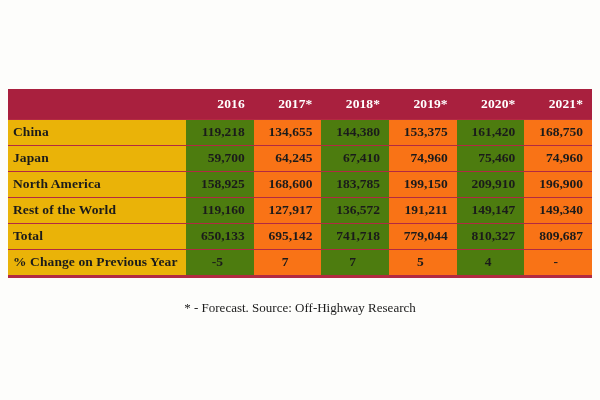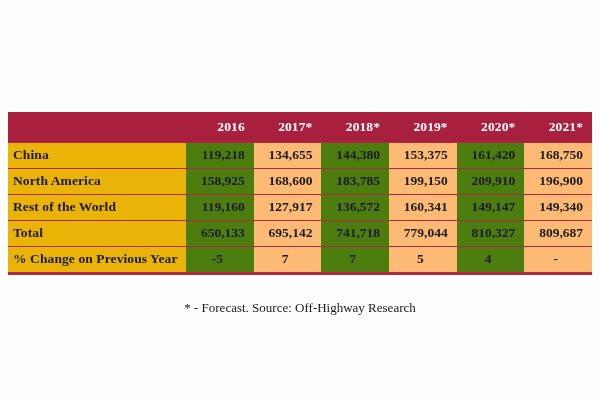--- a/index.html
+++ b/index.html
@@ -23,21 +23,20 @@
     position: absolute;
     left: 8px;
     top: 89px;
     width: 584px;
   }
   table.data-table {
     width: 584px;
     border-collapse: collapse;
     table-layout: fixed;
     font-size: 13.5px;
-    margin-top: 23px;
   }
   table.data-table col.label-col { width: 178px; }
   table.data-table col.year-col  { width: 67.6px; }
 
   
   thead tr {
     background: #a9203e;
   }
   thead th {
     color: #ffffff;
@@ -55,21 +54,21 @@
 
   
   tbody td {
     height: 22px;
     padding: 1px 9px 2px 4px;
     text-align: right;
     font-weight: bold;
     font-size: 13.5px;
     color: #1b1b1b;
     border-top: 1.6px solid #b22a42;
-    background: #fdba74;
+    background: #f97316;
     white-space: nowrap;
     overflow: hidden;
   }
   tbody td.rowlabel {
     text-align: left;
     padding-left: 5px;
     background: #eab308;
     letter-spacing: 0.1px;
   }
   tbody td.shade {
@@ -123,34 +122,43 @@
           <tr>
             <td class="rowlabel">China</td>
             <td class="shade">119,218</td>
             <td>134,655</td>
             <td class="shade">144,380</td>
             <td>153,375</td>
             <td class="shade">161,420</td>
             <td>168,750</td>
           </tr>
           <tr>
+            <td class="rowlabel">Japan</td>
+            <td class="shade">59,700</td>
+            <td>64,245</td>
+            <td class="shade">67,410</td>
+            <td>74,960</td>
+            <td class="shade">75,460</td>
+            <td>74,960</td>
+          </tr>
+          <tr>
             <td class="rowlabel">North America</td>
             <td class="shade">158,925</td>
             <td>168,600</td>
             <td class="shade">183,785</td>
             <td>199,150</td>
             <td class="shade">209,910</td>
             <td>196,900</td>
           </tr>
           <tr>
             <td class="rowlabel">Rest of the World</td>
             <td class="shade">119,160</td>
             <td>127,917</td>
             <td class="shade">136,572</td>
-            <td>160,341</td>
+            <td>191,211</td>
             <td class="shade">149,147</td>
             <td>149,340</td>
           </tr>
           <tr>
             <td class="rowlabel">Total</td>
             <td class="shade">650,133</td>
             <td>695,142</td>
             <td class="shade">741,718</td>
             <td>779,044</td>
             <td class="shade">810,327</td>

